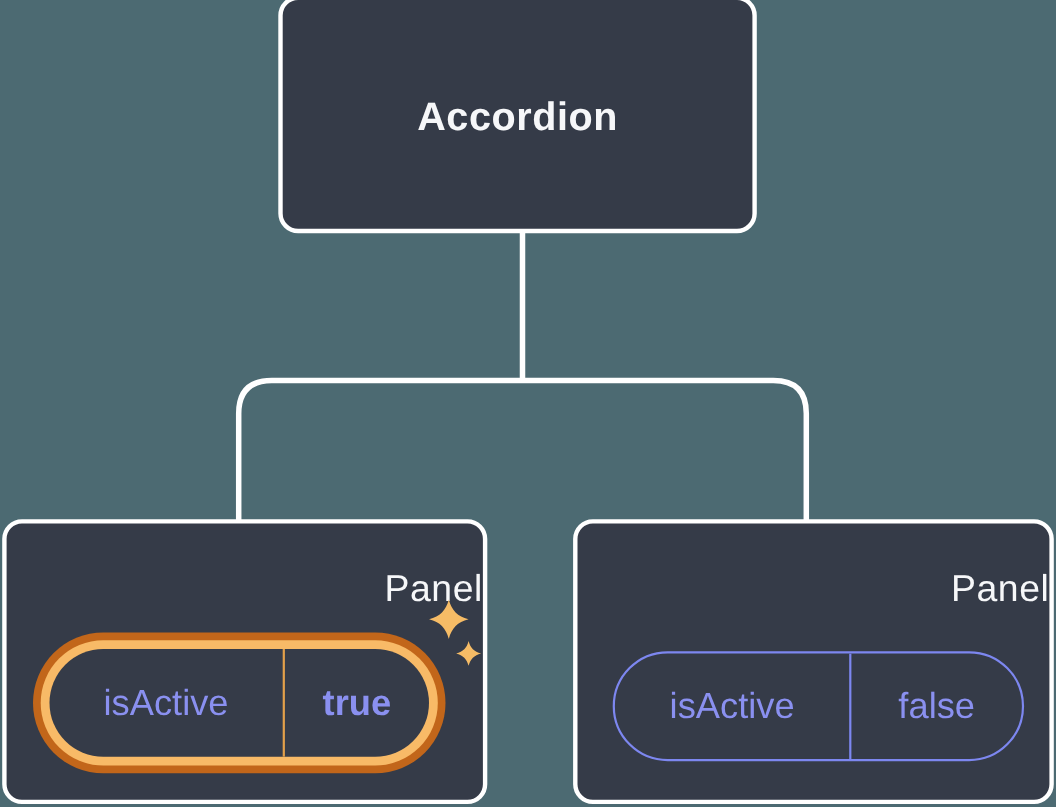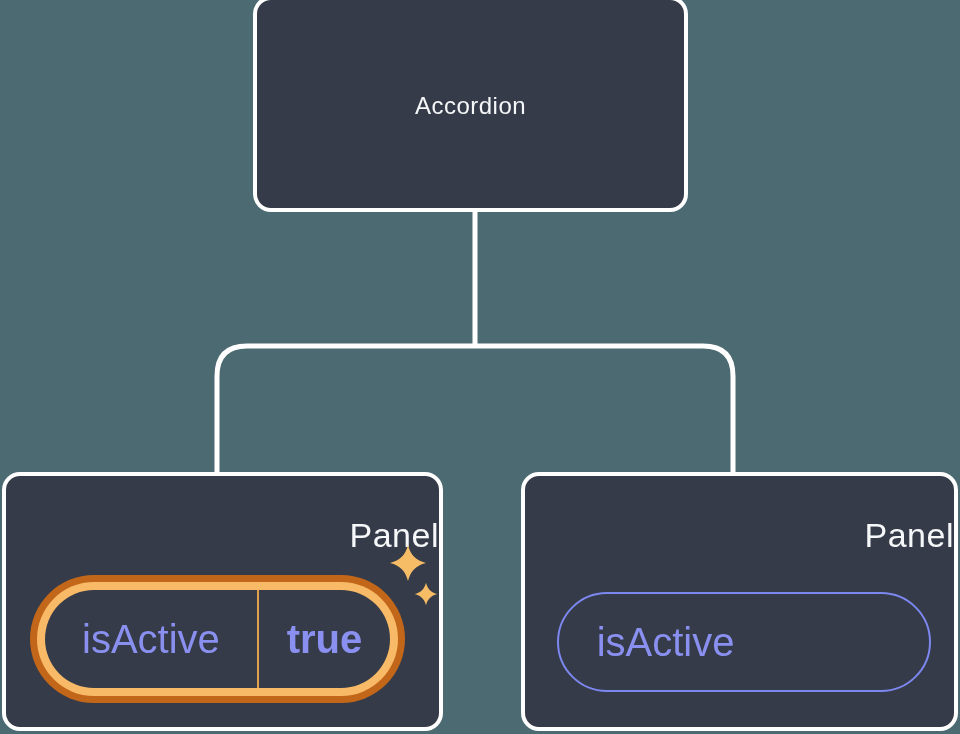--- a/index.html
+++ b/index.html
@@ -35,22 +35,22 @@
   }
   .node-root {
     left: 253px; top: -4px;
     width: 435px; height: 216px;
     display: flex;
     align-items: center;
     justify-content: center;
   }
   .root-label {
     color: var(--c-label_text, #F6F7F9);
-    font-size: 24px;
-    font-weight: 400;
+    font-size: 36px;
+    font-weight: 700;
     letter-spacing: 0.5px;
     padding-top: 4px;
   }
   .node-panel-left {
     left: 2px; top: 472px;
     width: 441px; height: 259px;
   }
   .node-panel-right {
     left: 521px; top: 472px;
     width: 437px; height: 259px;
@@ -89,21 +89,21 @@
     border-radius: 999px;
     display: flex;
     align-items: stretch;
     overflow: hidden;
   }
   .pill-cell {
     display: flex;
     align-items: center;
     justify-content: center;
     color: var(--c-prop_text, #8A90F0);
-    font-size: 40px;
+    font-size: 33px;
   }
   .pill-core .pill-cell-name  { flex: 0 0 61.4%; }
   .pill-core .pill-cell-value { flex: 1 1 auto; border-left: 2px solid var(--c-highlight_divider, #E3A04A); }
   .pill-cell-value.bold { font-weight: bold; }
   
   .pill-plain {
     position: absolute;
     left: 32px; top: 116px;
     width: 374px; height: 100px;
     box-sizing: border-box;
@@ -155,16 +155,17 @@
     <svg class="sparkle sparkle-small" viewBox="0 0 36 36" xmlns="http://www.w3.org/2000/svg">
       <path d="M18 1 C20.5 10.5 25.5 15.5 35 18 C25.5 20.5 20.5 25.5 18 35 C15.5 25.5 10.5 20.5 1 18 C10.5 15.5 15.5 10.5 18 1 Z"></path>
     </svg>
   </div>
 
   <div class="node node-panel-right">
     <div class="panel-label">Panel</div>
 
     <div class="pill-plain">
       <div class="pill-cell pill-cell-name">isActive</div>
+      <div class="pill-cell pill-cell-value">false</div>
     </div>
   </div>
 
 </div>
 
 </body></html>

